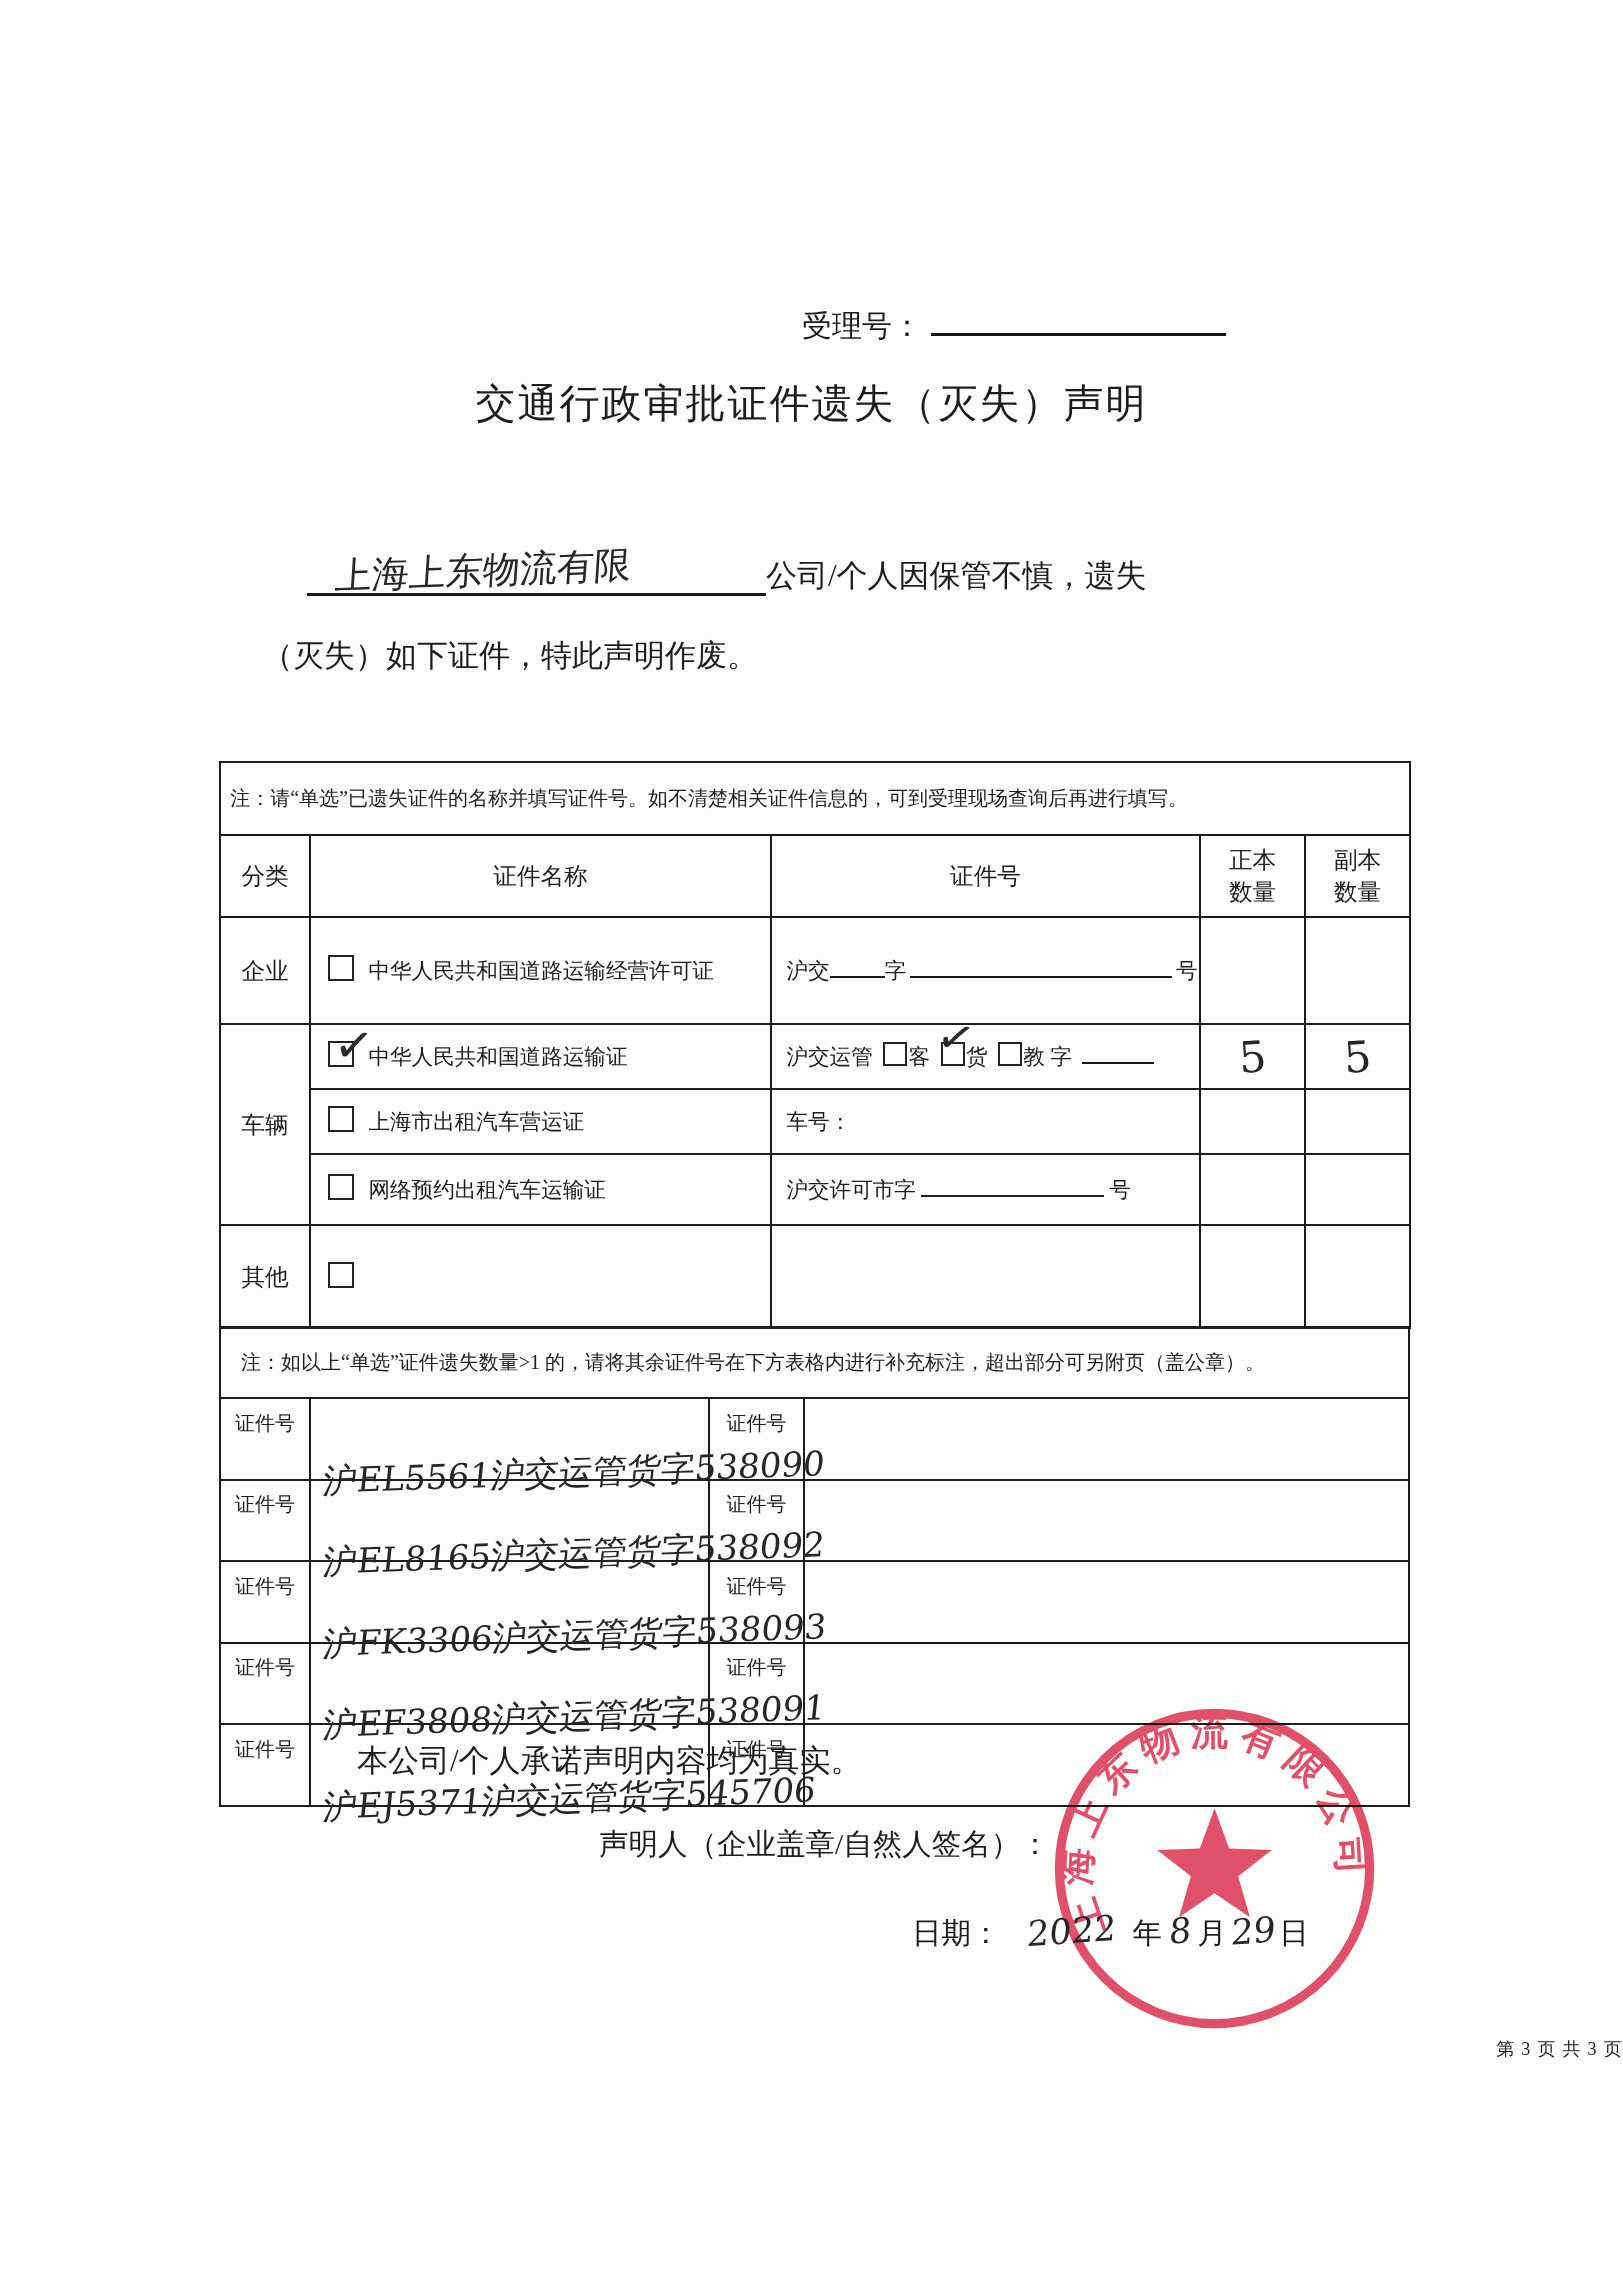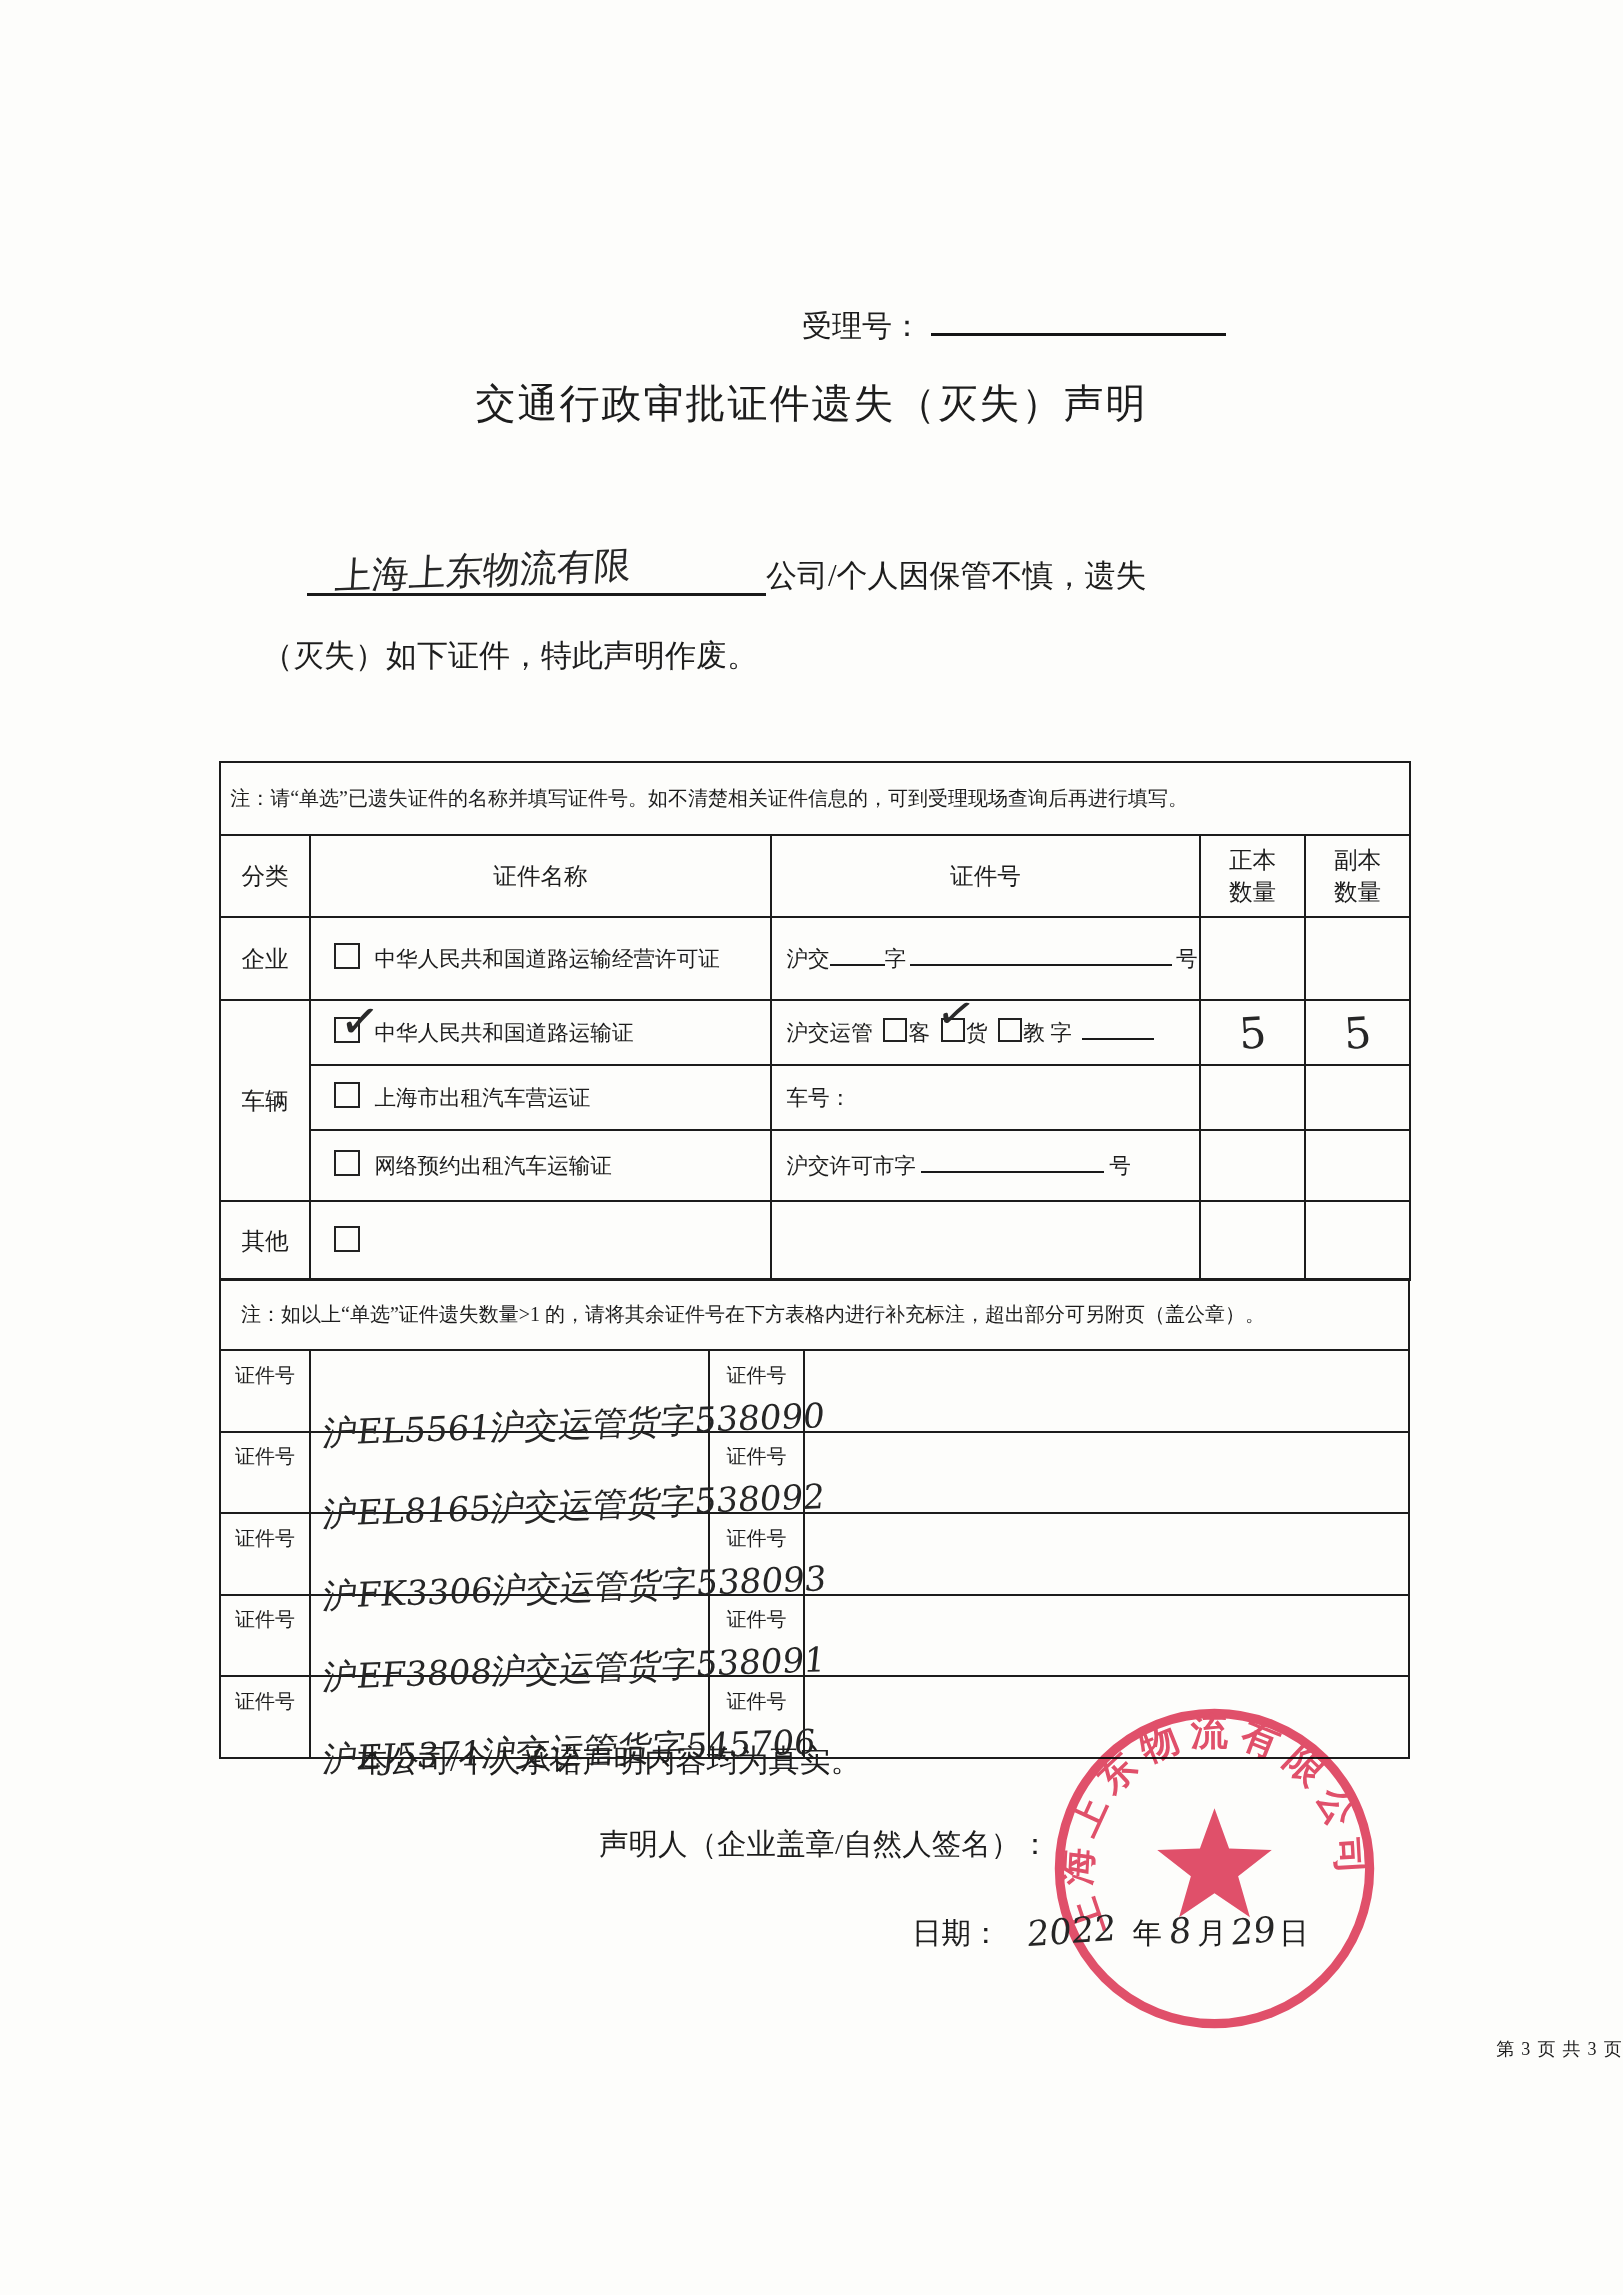--- a/index.html
+++ b/index.html
@@ -30,22 +30,22 @@
   .intro-line2 { margin-top:41px; }
 
   
   .table-wrap { left:219px; top:761px; width:1189px; }
   table { border-collapse:collapse; table-layout:fixed; width:1189px;
     font-size:21.6px; }
   td { border:2.6px solid #1c1c1c; padding:0 6.5px; vertical-align:middle;
     overflow:visible; }
   .note-cell { font-size:20px; padding:6.5px 9.2px; letter-spacing:0; }
   .hdr { text-align:center; font-size:23.6px; }
-  .cat { text-align:center; font-size:23.6px; padding:4px; }
-  .name-cell { padding-left:23px; position:relative; white-space:nowrap; }
+  .cat { text-align:center; font-size:23.6px; padding:16px; }
+  .name-cell { padding-left:17px; position:relative; white-space:nowrap; }
   .no-cell { padding-left:14.4px; position:relative; white-space:nowrap; }
   .qty-cell { text-align:center; position:relative; }
   .rh-note  td { height:58px; }
   .rh-head  td { height:80px; }
   .rh-r1 td { height:73px; }
   .rh-r2 td { height:63px; }
   .rh-r3 td { height:63px; }
   .rh-r4 td { height:69px; }
   .rh-r5 td { height:69px; }
   .rh-note2 td { height:56px;padding-left:20px; }

